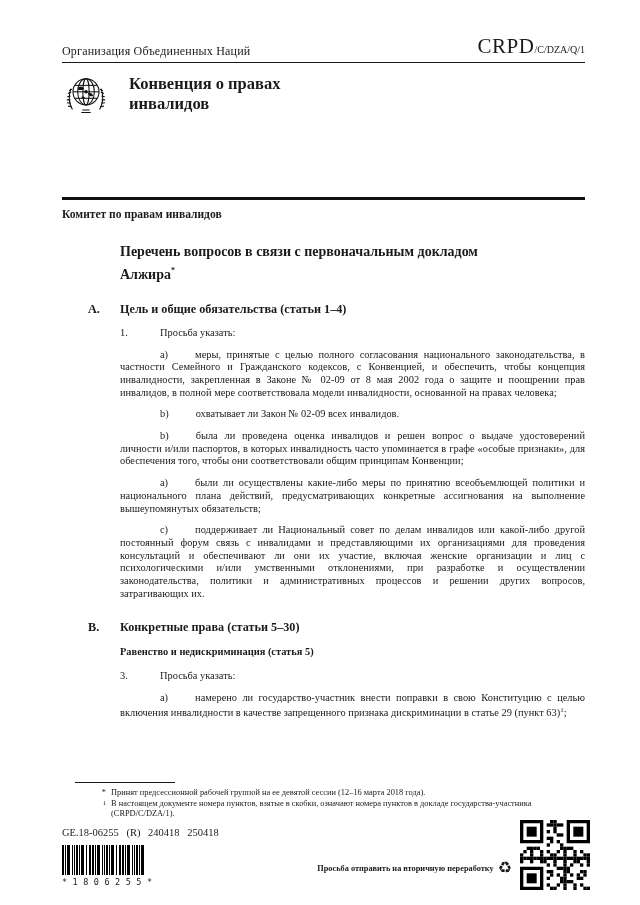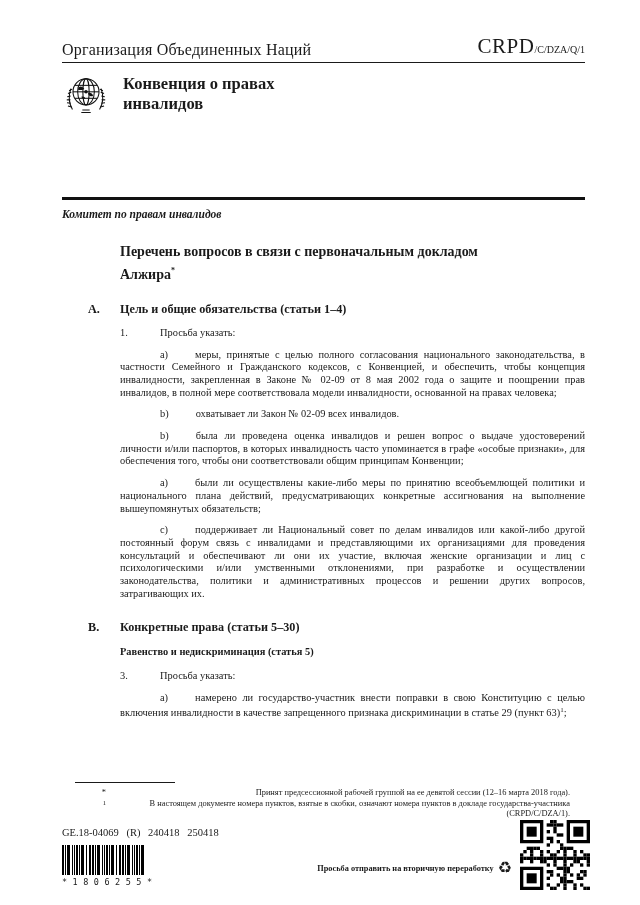--- a/index.html
+++ b/index.html
@@ -2,53 +2,53 @@
 <html><head>
 <meta charset="utf-8">
 <style>
   html,body{margin:0;padding:0;background:#ffffff;}
   body{width:640px;height:905px;overflow:hidden;}
   .page{position:relative;width:640px;height:905px;background:#ffffff;color:#1a1a1a;
         font-family:"Liberation Serif","DejaVu Serif",serif;box-sizing:border-box;
         padding:34px 55px 0 62px;}
   
   .masthead{display:flex;justify-content:space-between;align-items:flex-end;}
-  .org{font-size:16px;letter-spacing:.2px;}
+  .org{font-size:12px;letter-spacing:.2px;}
   .symbol{white-space:nowrap;}
   .sym-main{font-size:21px;letter-spacing:.5px;}
   .sym-sub{font-size:10px;text-align:right;}
   .thin-rule{border-bottom:1px solid #1a1a1a;margin-top:3px;}
   
   .banner{display:flex;align-items:flex-start;margin-top:9px;height:125px;}
   .emblem{width:48px;flex:none;}
-  .conv-title{width:218px;margin-left:13px;font-weight:bold;font-size:16.5px;line-height:20px;margin-top:2px;}
+  .conv-title{width:218px;margin-left:19px;font-weight:bold;font-size:16.5px;line-height:20px;margin-top:2px;}
   .pub-info{margin-left:auto;width:162px;font-size:10px;line-height:13.5px;margin-top:4px;}
   .thick-rule{height:2.5px;background:#111;}
   
-  .committee{font-weight:bold;font-size:11.5px;margin-top:8px;font-style:italic;}
+  .committee{font-weight:bold;font-size:11.5px;margin-top:8px;}
   .doc-title{font-weight:bold;font-size:14px;line-height:19px;max-width:400px;
              margin:22px 0 0 58px;}
   .doc-title sup{font-size:8px;}
   .content{margin-left:58px;font-size:10.4px;line-height:12.7px;}
   .sec{font-weight:bold;font-size:12.2px;margin:20px 0 0 -32px;display:flex;}
   .sec-letter{width:32px;flex:none;}
   .sub-head{font-weight:bold;font-size:10.4px;margin-top:13px;}
   p{margin:0;}
   .np{margin-top:11px;text-align:justify;}
   .pnum{display:inline-block;width:40px;}
   .sp{margin-top:9px;text-align:justify;text-indent:40px;}
   .pltr{margin-right:27px;}
   .sp sup{font-size:7px;}
   
   .footnotes{position:absolute;left:62px;right:70px;top:782px;font-size:8.4px;line-height:10.6px;}
   .fn-sep{width:100px;border-top:1px solid #1a1a1a;margin:0 0 5px 13px;}
   .fn{display:flex;}
   .fn-marker{width:44px;flex:none;text-align:right;padding-right:5px;}
   .fn-marker.sup1{font-size:6.5px;position:relative;top:-1px;}
-  .fn-text{flex:1;text-align:right;}
+  .fn-text{flex:1;}
   
   .ge-line{position:absolute;left:62px;top:827px;font-size:10.5px;word-spacing:5px;}
   .barcode-block{position:absolute;left:62px;top:845px;}
   .barcode{display:flex;height:30px;width:96px;overflow:hidden;}
   .barcode i{display:block;background:#000;height:100%;flex:none;}
   .barcode-text{font-family:"DejaVu Sans Mono",monospace;font-size:8.5px;letter-spacing:5.5px;margin-top:2px;}
   .recycle{position:absolute;right:128px;top:860px;display:flex;align-items:center;gap:4px;
            font-size:8.3px;font-weight:bold;white-space:nowrap;}
   .recycle-icon{font-size:16px;font-weight:normal;line-height:1;}
   .qr{position:absolute;right:50px;top:820px;width:70px;height:70px;}
@@ -135,21 +135,21 @@
     <div class="fn">
       <span class="fn-marker">*</span>
       <span class="fn-text">Принят предсессионной рабочей группой на ее девятой сессии (12–16 марта 2018 года).</span>
     </div>
     <div class="fn">
       <span class="fn-marker sup1">1</span>
       <span class="fn-text">В настоящем документе номера пунктов, взятые в скобки, означают номера пунктов в докладе государства-участника (CRPD/C/DZA/1).</span>
     </div>
   </div>
 
-  <div class="ge-line">GE.18-04069 (R) 240418 250418</div>
+  <div class="ge-line">GE.18-06255 (R) 240418 250418</div>
 
   <div class="barcode-block">
     <div class="barcode">
         <i style="width: 2px; margin-right: 1px;"></i>
         <i style="width: 1px; margin-right: 1px;"></i>
         <i style="width: 3px; margin-right: 2px;"></i>
         <i style="width: 1px; margin-right: 1px;"></i>
         <i style="width: 1px; margin-right: 1px;"></i>
         <i style="width: 2px; margin-right: 1px;"></i>
         <i style="width: 1px; margin-right: 1px;"></i>

